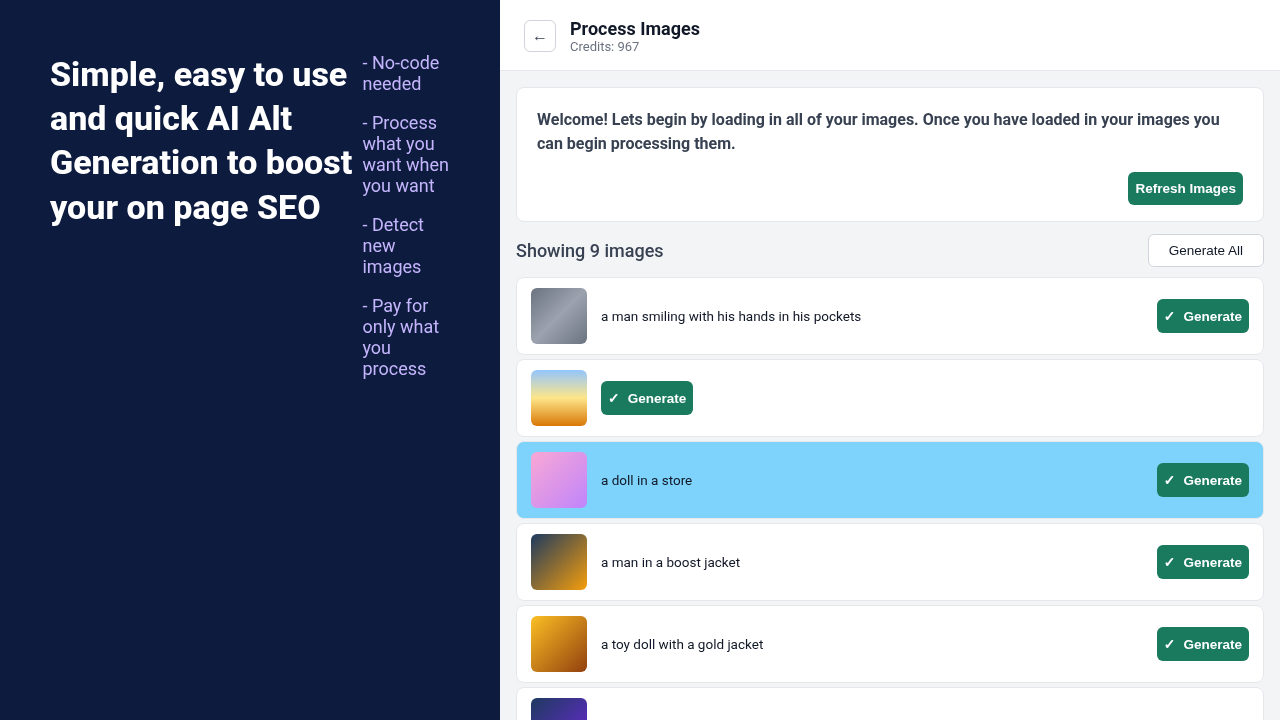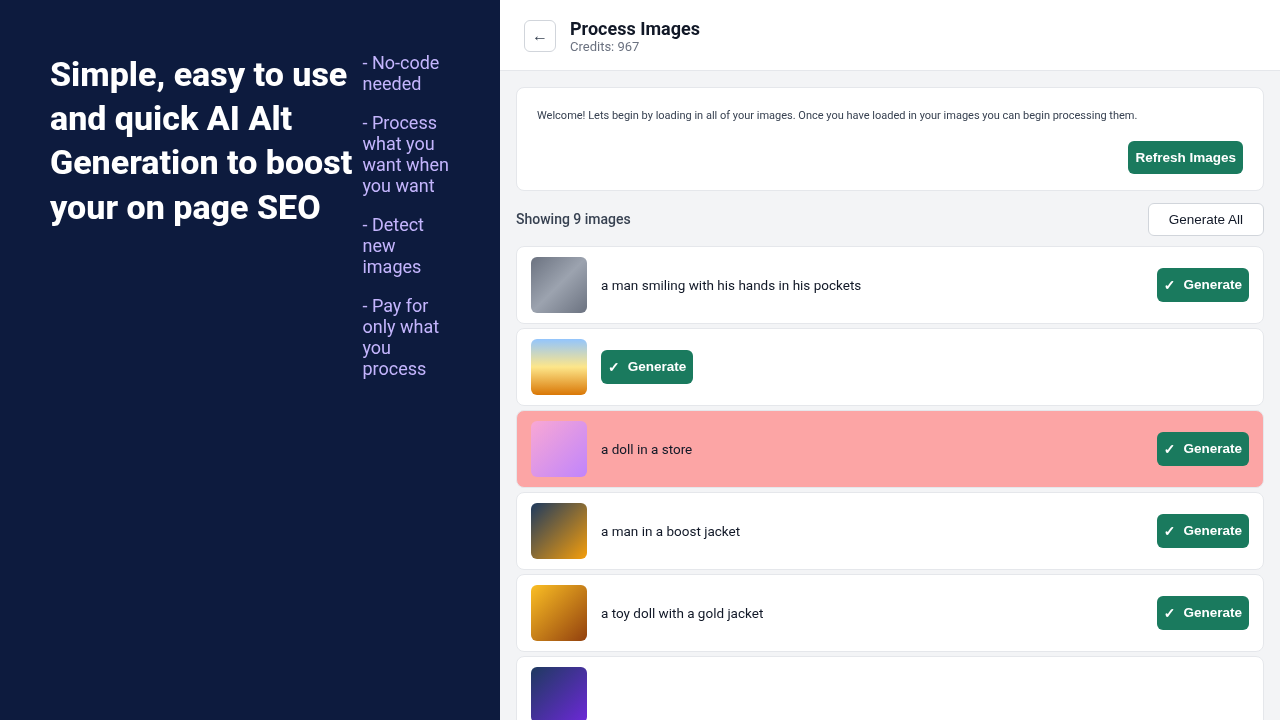--- a/index.html
+++ b/index.html
@@ -95,24 +95,25 @@
     
     .welcome-section {
       background-color: #ffffff;
       margin: 16px 16px 0;
       border-radius: 8px;
       padding: 20px 20px 16px;
       border: 1px solid #e5e7eb;
     }
 
     .welcome-text {
-      font-size: 11px;
+      font-size: 16px;
       color: #374151;
       line-height: 1.5;
       margin-bottom: 16px;
+      font-weight: bold;
     }
 
     .welcome-actions {
       display: flex;
       justify-content: flex-end;
     }
 
     
     .images-section {
       margin: 12px 16px 0;
@@ -121,21 +122,21 @@
     }
 
     .images-toolbar {
       display: flex;
       align-items: center;
       justify-content: space-between;
       margin-bottom: 10px;
     }
 
     .showing-text {
-      font-size: 14px;
+      font-size: 18px;
       color: #374151;
       font-weight: 500;
     }
 
     
     .btn-primary {
       background-color: #1a7a5e;
       color: #ffffff;
       border: none;
       border-radius: 6px;
@@ -172,21 +173,21 @@
       border: 1px solid #e5e7eb;
       border-radius: 8px;
       margin-bottom: 4px;
       display: flex;
       align-items: center;
       padding: 10px 14px;
       gap: 14px;
     }
 
     .image-row.alt-bg {
-      background-color: #fca5a5;
+      background-color: #7dd3fc;
     }
 
     .image-thumb {
       width: 56px;
       height: 56px;
       border-radius: 6px;
       overflow: hidden;
       flex-shrink: 0;
       background-color: #d1d5db;
       display: flex;

